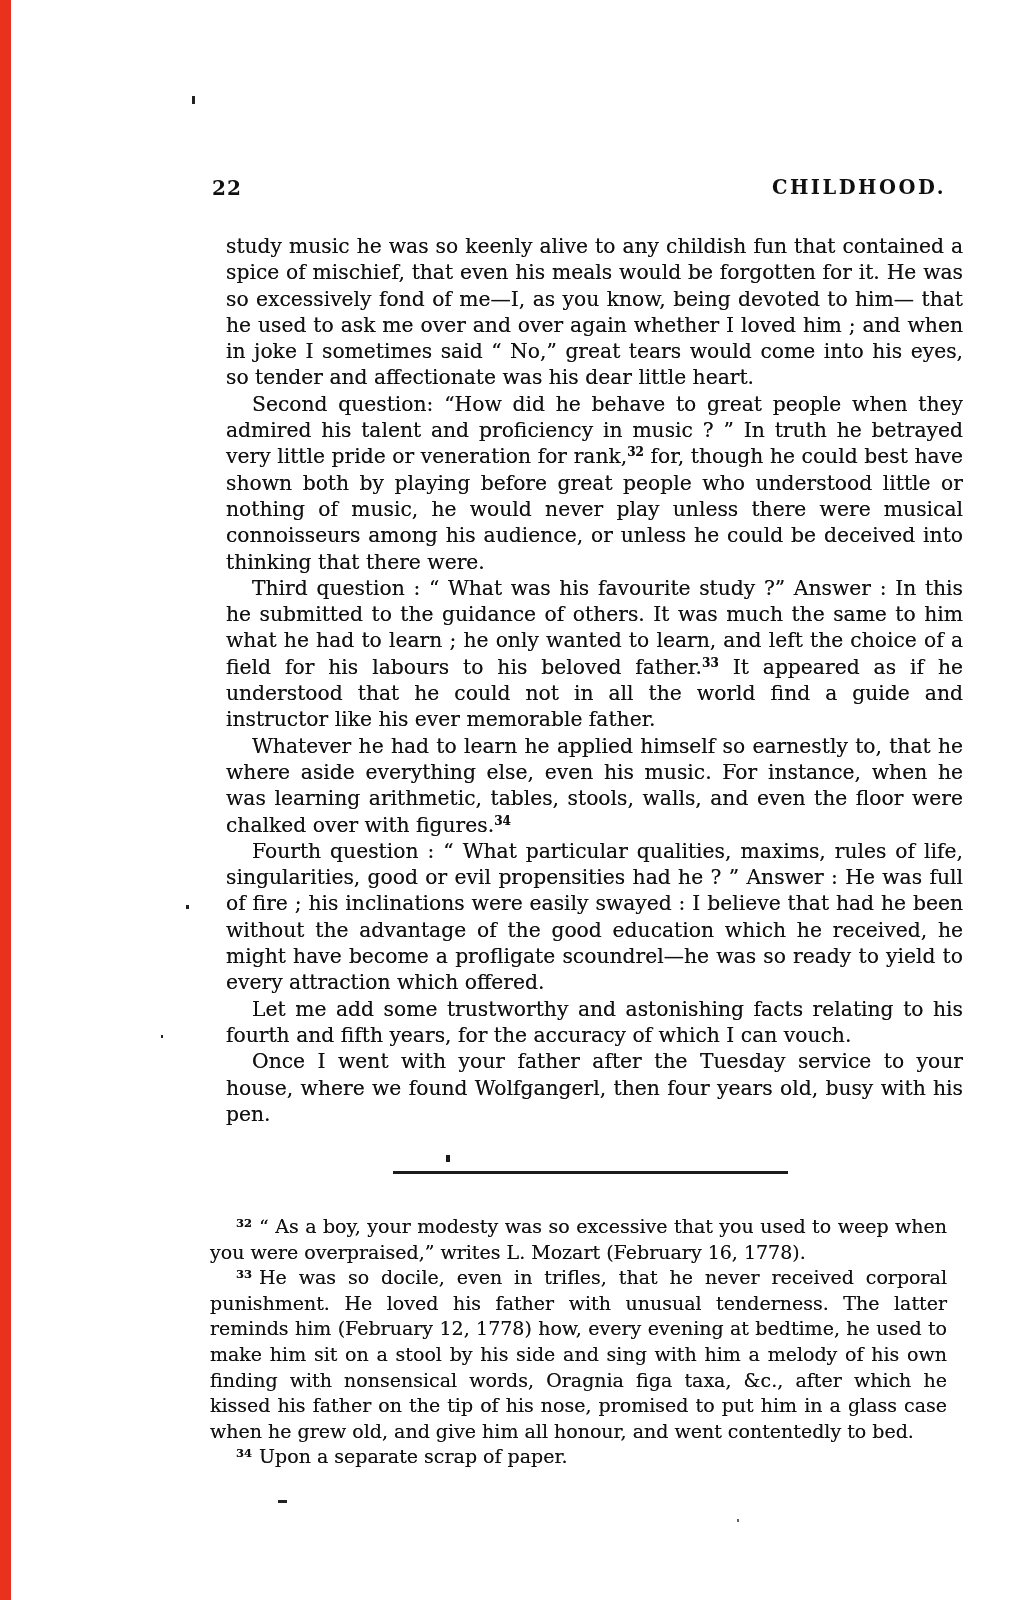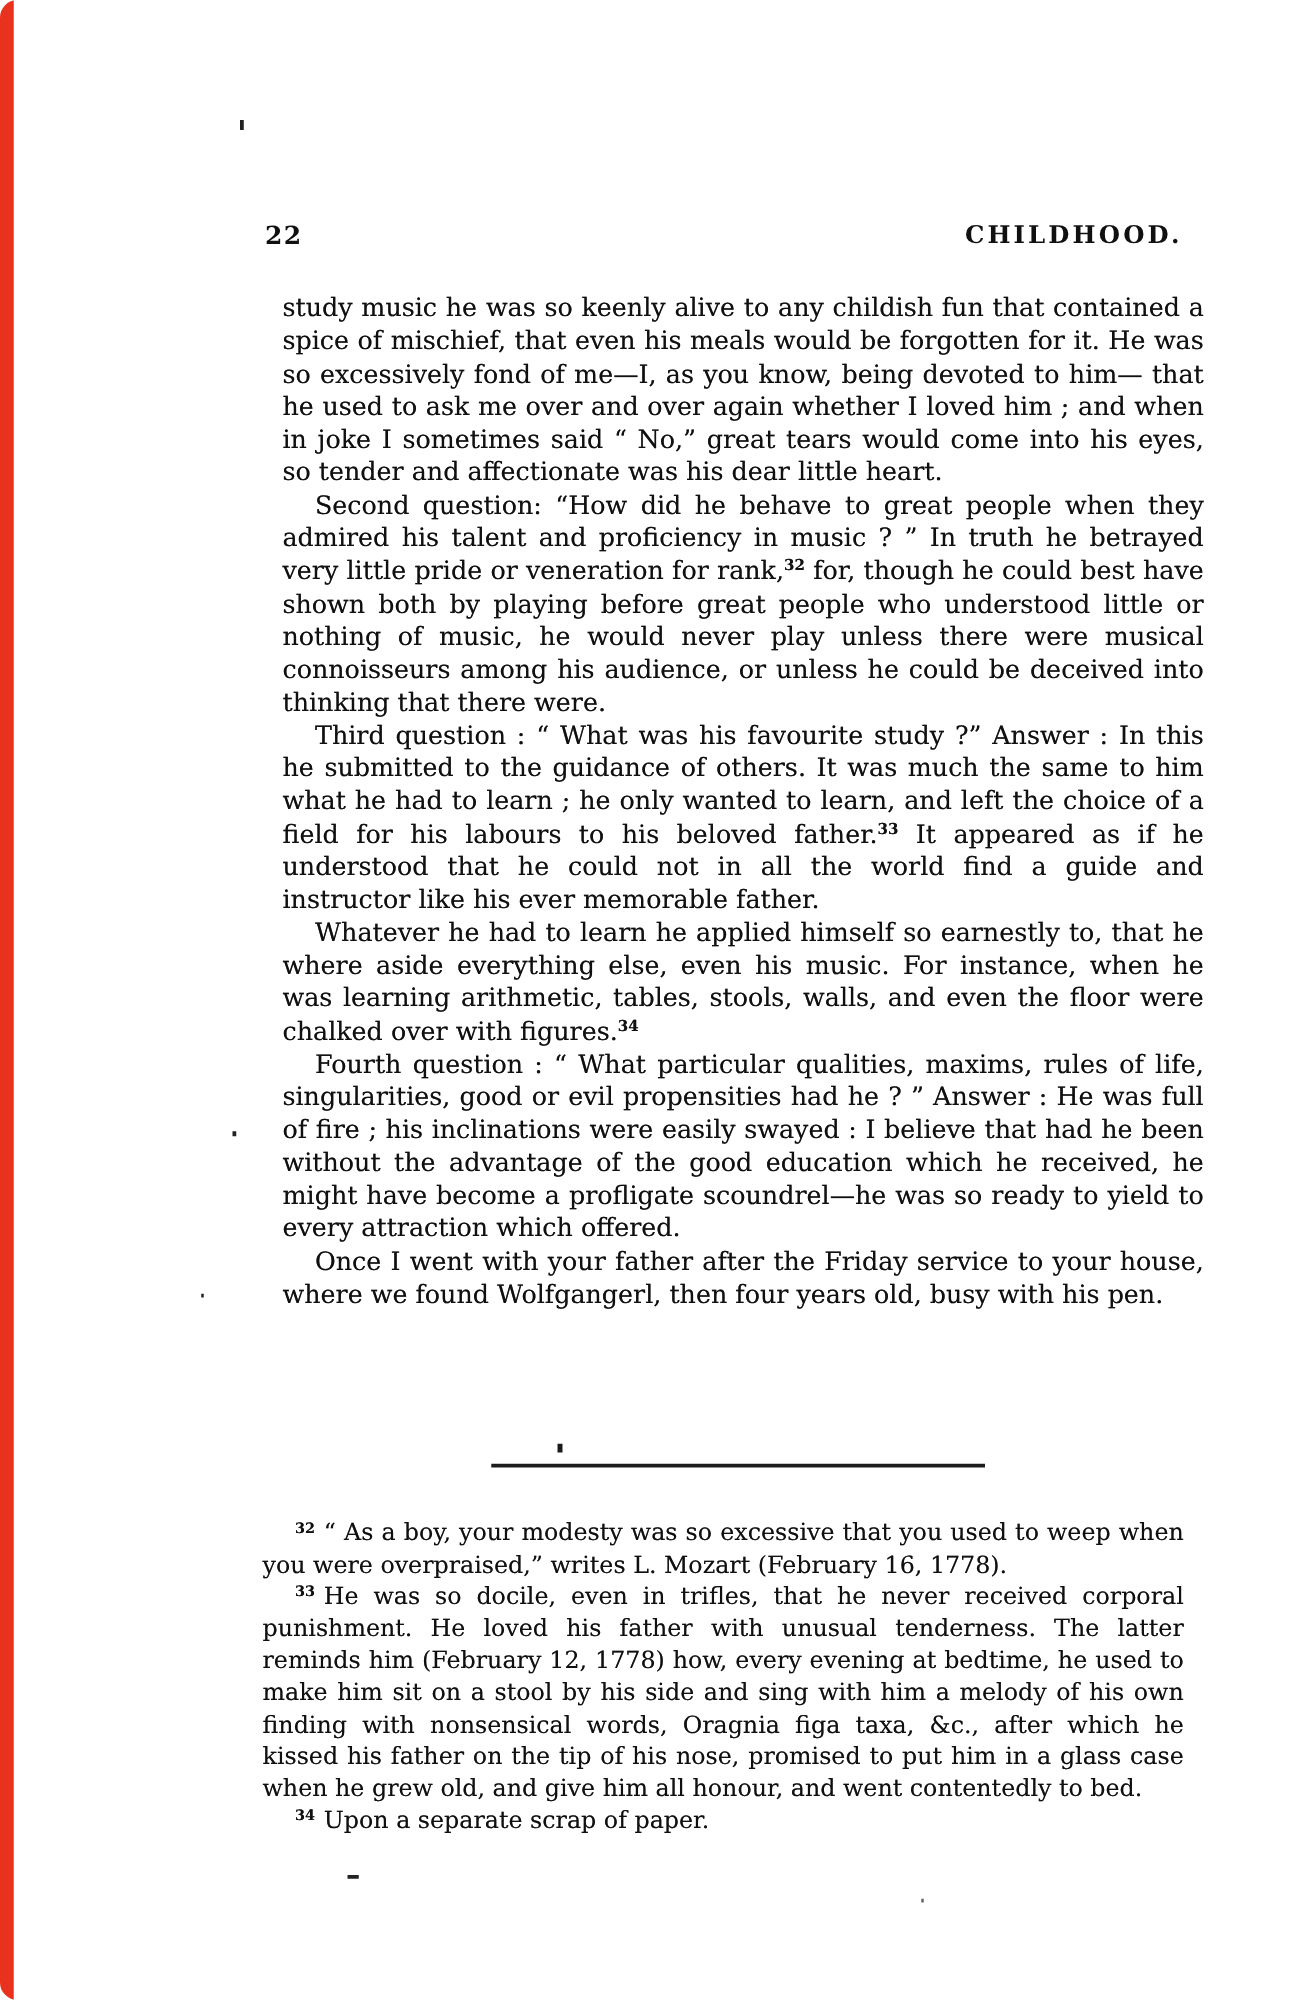--- a/index.html
+++ b/index.html
@@ -4,21 +4,20 @@
 <style>
   html, body { margin: 0; padding: 0; background: #ffffff; }
   .page {
     position: relative;
     width: 1034px;
     height: 1600px;
     background: #ffffff;
     overflow: hidden;
     font-family: "DejaVu Serif", "Liberation Serif", serif;
     color: #101010;
-    border-radius: 14px;
   }
   .red-strip {
     position: absolute;
     left: 0; top: 0;
     width: 11px; height: 1600px;
   }
   .header-row {
     position: absolute;
     top: 176px; left: 210px;
     width: 736px; height: 28px;
@@ -112,21 +111,22 @@
     <span class="page-number">22</span>
     <span class="running-title">CHILDHOOD.</span>
   </div>
 
   <div class="body-text">
     <p class="noindent">study music he was so keenly alive to any childish fun that contained a spice of mischief, that even his meals would be forgotten for it.  He was so excessively fond of me—I, as you know, being devoted to him— that he used to ask me over and over again whether I loved him ; and when in joke I sometimes said “ No,” great tears would come into his eyes, so tender and affectionate was his dear little heart.</p>
     <p><span>Second question: “How did he behave to great people when they admired his talent and proficiency in music ? ”  In truth he betrayed very little pride or veneration for rank,</span><sup class="fnref">32</sup><span> for, though he could best have shown both by playing before great people who understood little or nothing of music, he would never play unless there were musical connoisseurs among his audience, or unless he could be deceived into thinking that there were.</span></p>
     <p><span>Third question : “ What was his favourite study ?”  Answer : In this he submitted to the guidance of others.  It was much the same to him what he had to learn ; he only wanted to learn, and left the choice of a field for his labours to his beloved father.</span><sup class="fnref">33</sup><span>  It appeared as if he understood that he could not in all the world find a guide and instructor like his ever memorable father.</span></p>
     <p><span>Whatever he had to learn he applied himself so earnestly to, that he where aside everything else, even his music.  For instance, when he was learning arithmetic, tables, stools, walls, and even the floor were chalked over with figures.</span><sup class="fnref">34</sup><span></span></p>
     <p>Fourth question : “ What particular qualities, maxims, rules of life, singularities, good or evil propensities had he ? ”  Answer : He was full of fire ; his inclinations were easily swayed : I believe that had he been without the advantage of the good education which he received, he might have become a profligate scoundrel—he was so ready to yield to every attraction which offered.</p>
-    <p>Once I went with your father after the Friday service to your house, where we found Wolfgangerl, then four years old, busy with his pen.</p>
+    <p>Let me add some trustworthy and astonishing facts relating to his fourth and fifth years, for the accuracy of which I can vouch.</p>
+    <p>Once I went with your father after the Tuesday service to your house, where we found Wolfgangerl, then four years old, busy with his pen.</p>
   </div>
 
   <span class="rule-dot"></span>
   <div class="footnote-rule"></div>
 
   <div class="footnotes">
     <p><sup class="fnmark">32</sup><span>“ As a boy, your modesty was so excessive that you used to weep when you were overpraised,” writes L. Mozart (February 16, 1778).</span></p>
     <p><sup class="fnmark">33</sup><span>He was so docile, even in trifles, that he never received corporal punishment.  He loved his father with unusual tenderness.  The latter reminds him (February 12, 1778) how, every evening at bedtime, he used to make him sit on a stool by his side and sing with him a melody of his own finding with nonsensical words, Oragnia figa taxa, &amp;c., after which he kissed his father on the tip of his nose, promised to put him in a glass case when he grew old, and give him all honour, and went contentedly to bed.</span></p>
     <p><sup class="fnmark">34</sup><span>Upon a separate scrap of paper.</span></p>
   </div>

